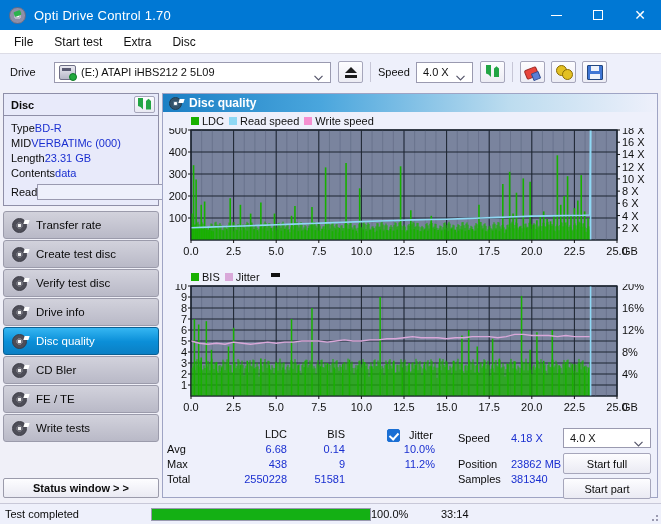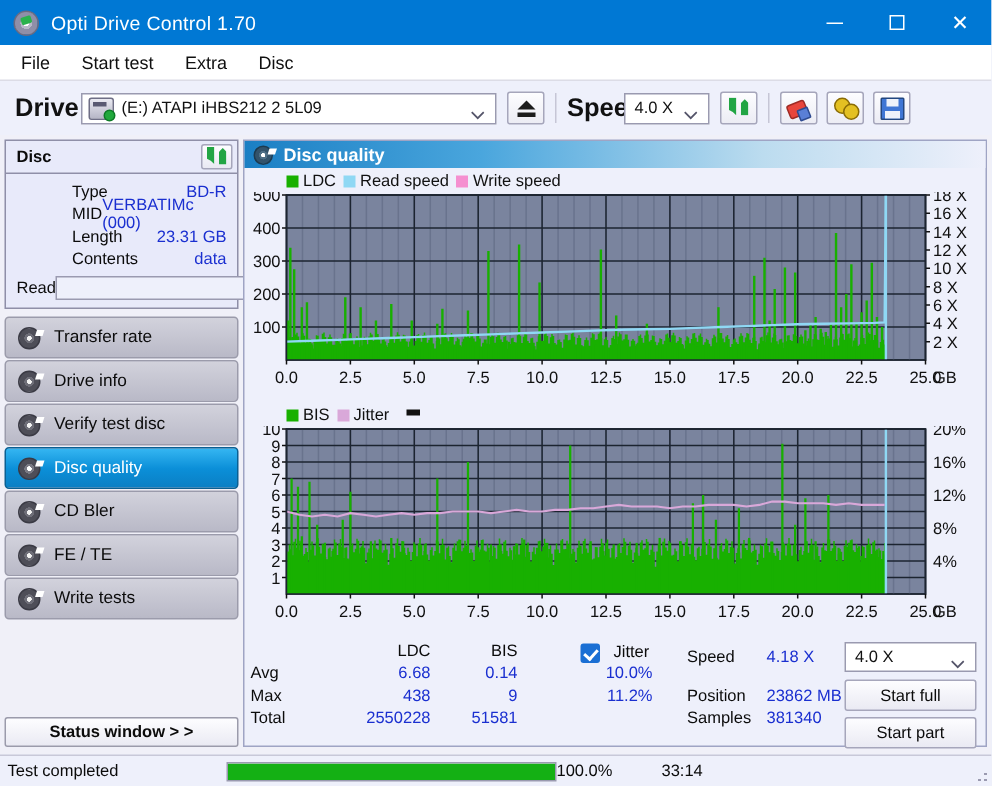--- a/index.html
+++ b/index.html
@@ -40,21 +40,21 @@
     border-bottom:1px solid #dcdce6;
   }
   .menu-item{padding:2px 9px;margin-left:3px;font-size:12px;color:#101010;}
   .menu-item:first-child{margin-left:5px;}
 
   
   .toolbar{
     position:absolute;left:0;top:54px;width:661px;height:36px;
     background:#eef0fb;display:flex;align-items:center;
   }
-  .tb-label{font-size:17px;font-weight:bold;color:#111;}
+  .tb-label{font-size:11px;font-weight:normal;color:#111;}
   .drive-combo{
     position:relative;height:21px;width:277px;background:#fff;
     border:1px solid #9a9ab0;box-sizing:border-box;display:flex;align-items:center;
     font-size:11px;color:#111;
   }
   .drive-combo .dv-icon{
     width:15px;height:13px;margin:0 5px 0 4px;flex:none;position:relative;
     background:linear-gradient(#eaeaf2,#b6b6c6);border:1px solid #6f6f86;border-radius:2px;
   }
   .drive-combo .dv-icon:before{
@@ -103,21 +103,21 @@
   .disc-head{
     height:21px;border-bottom:1px solid #8f8fa8;display:flex;align-items:center;
     font-weight:bold;font-size:11px;color:#0b0b0b;padding-left:7px;background:#e8eafa;
   }
   .disc-head .hbtn{
     position:absolute;right:3px;top:2px;width:21px;height:17px;
     background:linear-gradient(#fdfdff,#e9e9f3);border:1px solid #a6a6bb;border-radius:2px;
     display:flex;align-items:center;justify-content:center;box-sizing:border-box;
   }
   .disc-rows{padding:4px 7px 0 7px;}
-  .drow{display:flex;justify-content:space-between;align-items:center;height:15px;font-size:11px;margin-left:37px;}
+  .drow{display:flex;align-items:center;height:15px;font-size:11px;}
   .drow .k{color:#0b0b0b;}
   .drow .v{color:#1a2fd0;}
   .label-row{display:flex;align-items:center;margin-top:3px;}
   .label-row .k{color:#0b0b0b;width:38px;font-size:11px;}
   .label-input{
     flex:1;height:16px;background:#eef0fb;border:1px solid #9a9ab0;box-sizing:border-box;margin-right:4px;
   }
   .disc-btn{
     width:19px;height:18px;background:linear-gradient(#fdfdff,#e9e9f3);
     border:1px solid #a6a6bb;border-radius:2px;display:flex;align-items:center;justify-content:center;box-sizing:border-box;
@@ -328,25 +328,29 @@
       </div>
     </div>
 
     <div class="navlist">
       <div class="navbtn">
         <div class="nav-ic"></div>
         <span>Transfer rate</span>
       </div>
       <div class="navbtn">
         <div class="nav-ic"></div>
-        <span>Drive info</span>
+        <span>Create test disc</span>
       </div>
       <div class="navbtn">
         <div class="nav-ic"></div>
         <span>Verify test disc</span>
+      </div>
+      <div class="navbtn">
+        <div class="nav-ic"></div>
+        <span>Drive info</span>
       </div>
       <div class="navbtn active">
         <div class="nav-ic"></div>
         <span>Disc quality</span>
       </div>
       <div class="navbtn">
         <div class="nav-ic"></div>
         <span>CD Bler</span>
       </div>
       <div class="navbtn">

